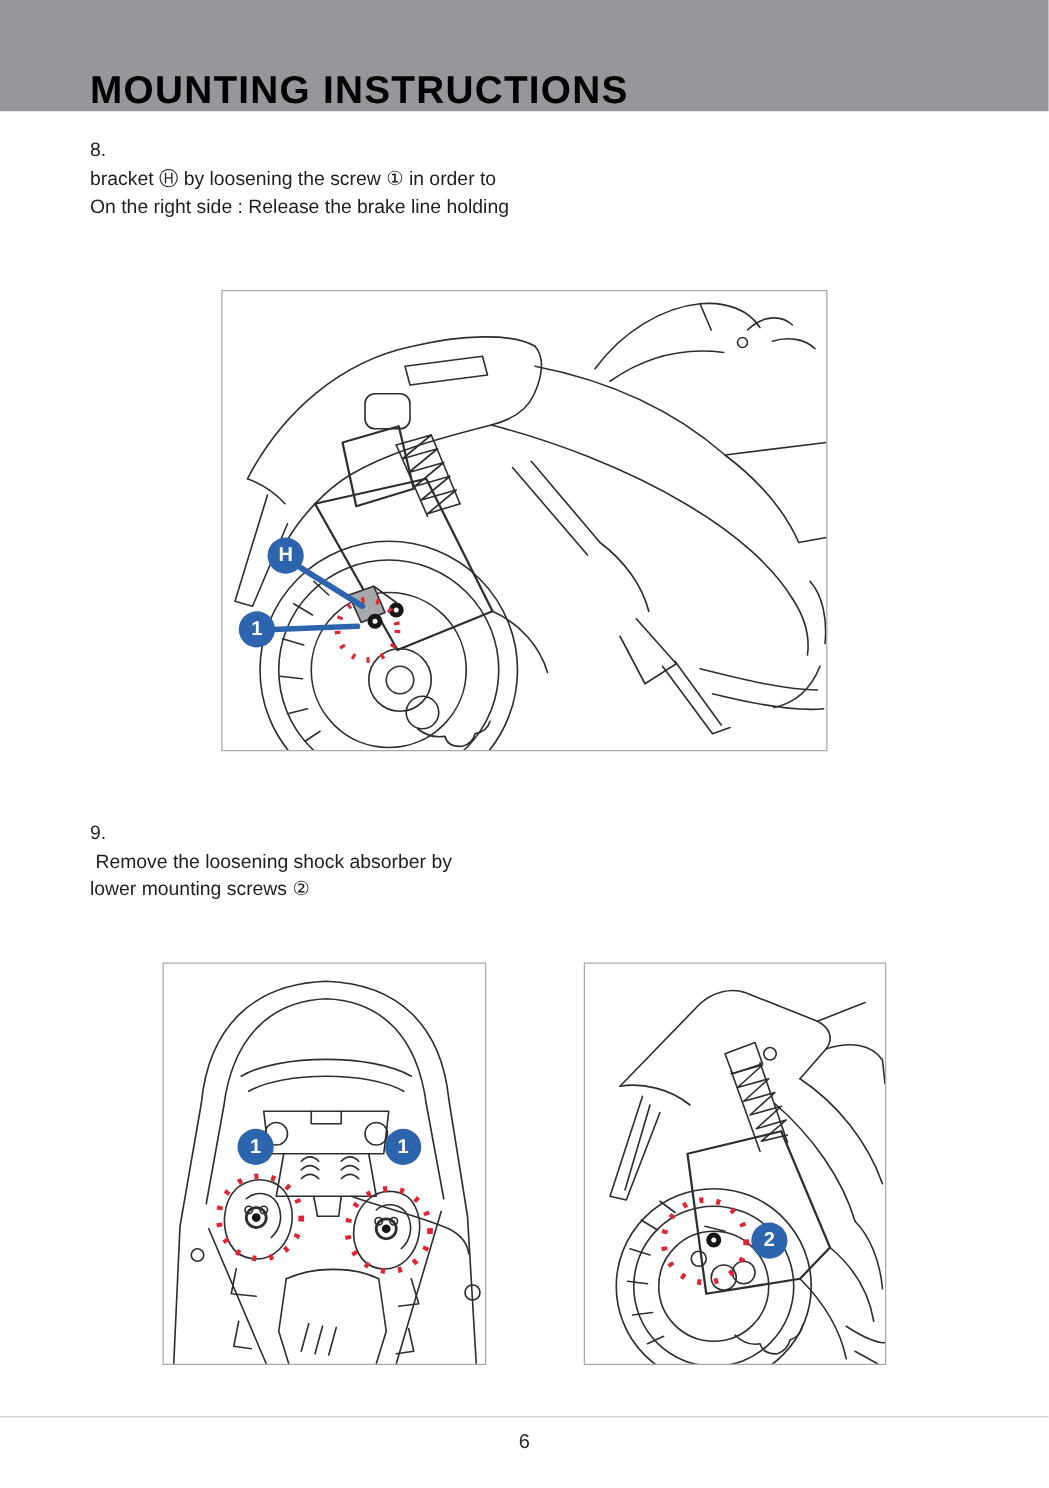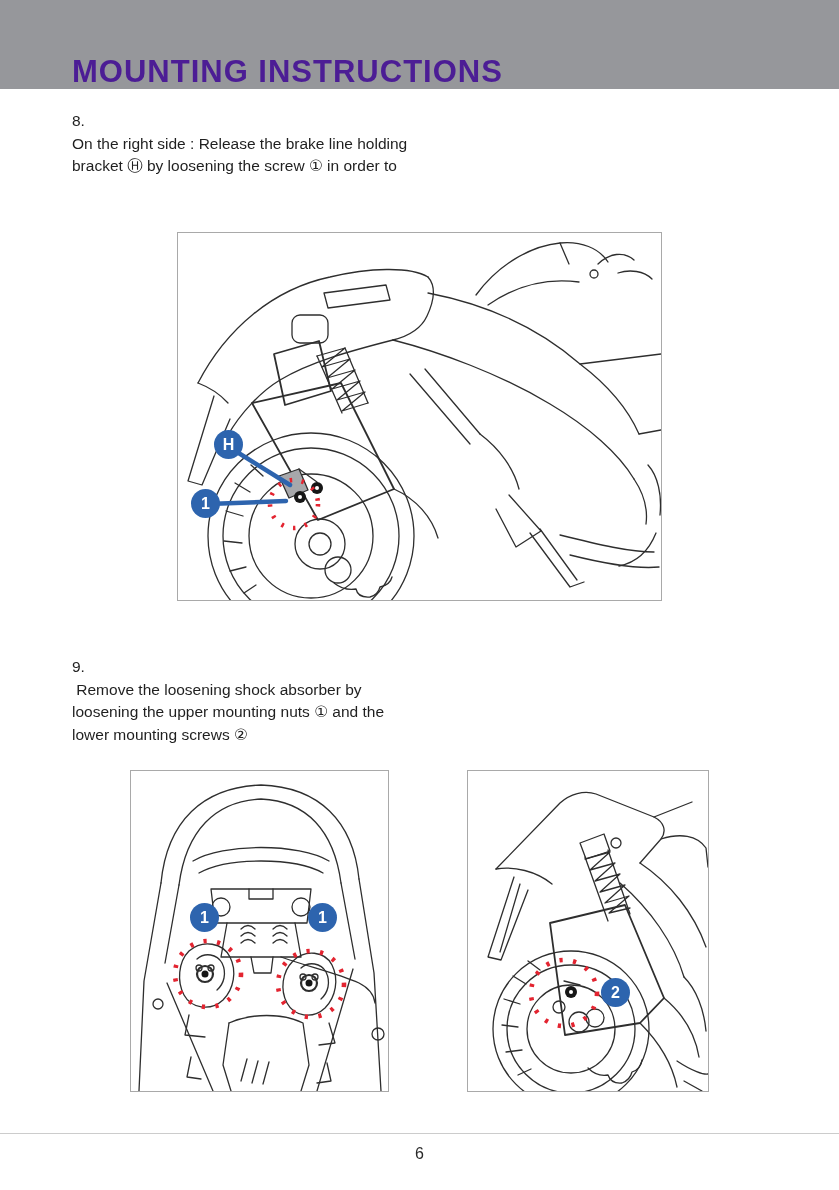--- a/index.html
+++ b/index.html
@@ -6,21 +6,21 @@
   body{
     width:839px;height:1190px;position:relative;background:#ffffff;
     font-family:"Liberation Sans","DejaVu Sans",sans-serif;color:#1f1f1f;
     overflow:hidden;
   }
   .header-band{
     position:absolute;left:0;top:0;width:839px;height:89px;background:#96979b;
   }
   .header-title{
     position:absolute;left:72px;top:56px;font-size:31px;font-weight:bold;
-    color:#4c1d95;letter-spacing:1px;line-height:1;white-space:nowrap;
+    color:#000000;letter-spacing:1px;line-height:1;white-space:nowrap;
   }
   .step{
     position:absolute;left:72px;font-size:15.5px;line-height:22.5px;color:#1f1f1f;
   }
   .step .line{white-space:pre;}
   .fig{
     position:absolute;border:1px solid #a9a9a9;background:#fff;box-sizing:border-box;
   }
   .fig svg{position:absolute;left:0;top:0;}
   .badge{
@@ -43,22 +43,22 @@
 </style>
 </head>
 <body>
 
 <div class="header-band">
   <div class="header-title">MOUNTING INSTRUCTIONS</div>
 </div>
 
 <div class="step" style="top:110px;">
   <div class="line">8.</div>
+  <div class="line">bracket Ⓗ by loosening the screw ① in order to</div>
   <div class="line">On the right side : Release the brake line holding</div>
-  <div class="line">bracket Ⓗ by loosening the screw ① in order to</div>
 </div>
 
 <div class="fig" style="left:177px;top:232px;width:485px;height:369px;">
   <svg width="483" height="367" viewBox="0 0 483 367">
     <g class="art">
 
       <path d="M20,150 C48,96 95,56 152,44 C190,35 232,33 250,44"></path>
       <path d="M250,44 C258,53 256,68 249,83 C243,96 231,103 215,107"></path>
       <path d="M215,107 C172,118 132,129 102,147 C82,159 62,181 50,202"></path>
       <path d="M36,163 L10,248 L24,252 L52,186"></path>
@@ -117,21 +117,20 @@
     <line class="leader" x1="51" y1="214" x2="112" y2="252"></line>
     <line class="leader" x1="30" y1="271" x2="108" y2="268"></line>
   </svg>
   <div class="badge" style="left:36px;top:197px;">H</div>
   <div class="badge" style="left:13px;top:256px;">1</div>
 </div>
 
 <div class="step" style="top:656px;">
   <div class="line">9.</div>
   <div class="line"> Remove the loosening shock absorber by</div>
-  <div class="line">loosening the upper mounting nuts ① and the</div>
   <div class="line">lower mounting screws ②</div>
 </div>
 
 <div class="fig" style="left:130px;top:770px;width:259px;height:322px;">
   <svg width="257" height="320" viewBox="0 0 257 320">
     <g class="art">
       <path d="M30,112 C36,50 72,16 130,14 C188,16 222,50 228,108"></path>
       <path d="M48,114 C55,60 84,30 130,28 C176,30 203,60 210,112"></path>
       <path d="M30,112 L13,210 L8,320"></path>
       <path d="M228,108 L243,202 L250,320"></path>

